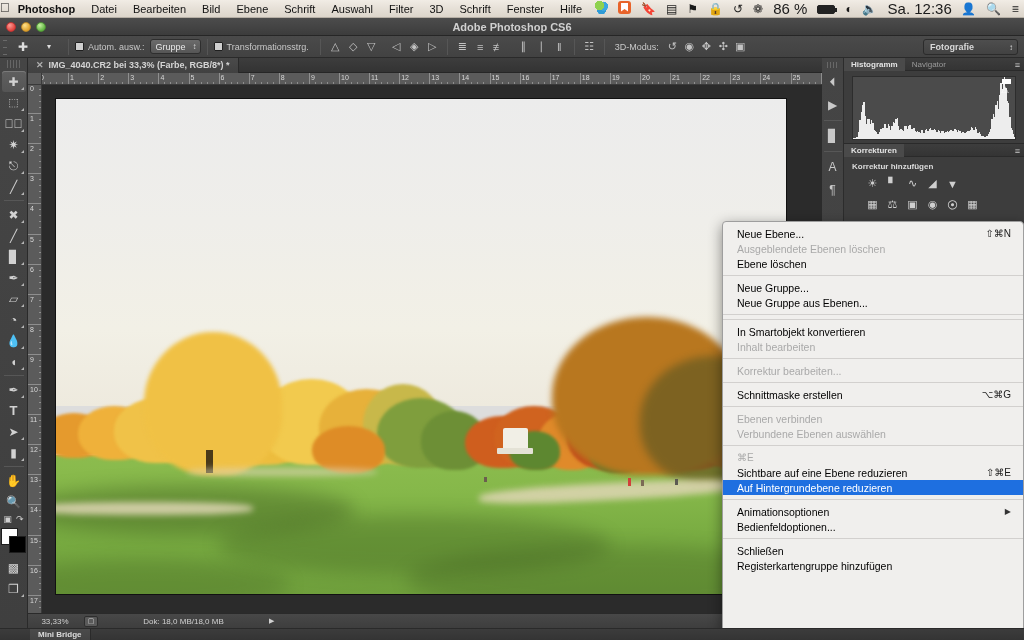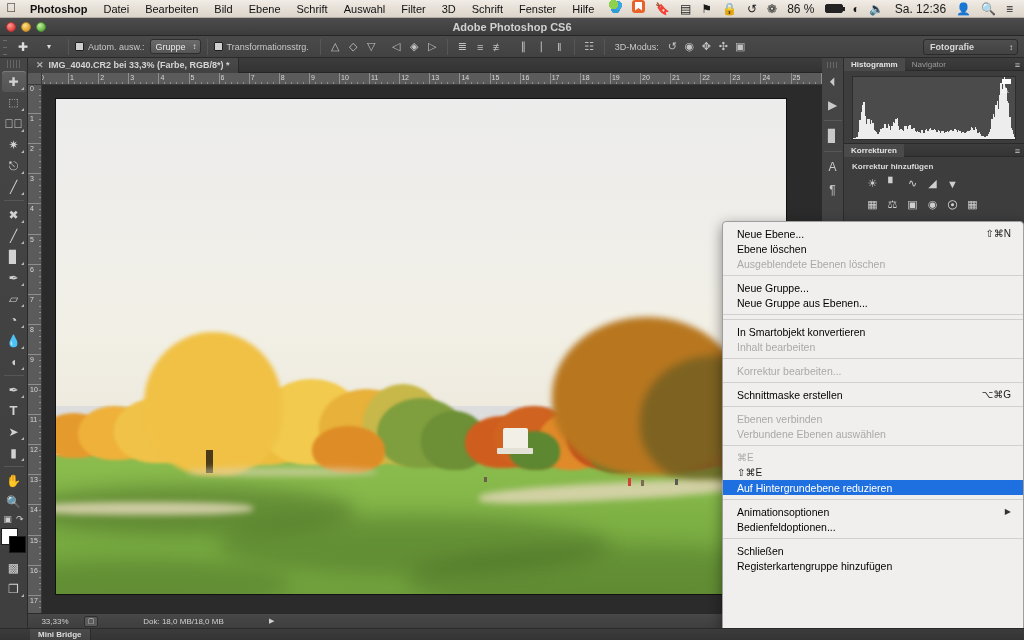--- a/index.html
+++ b/index.html
@@ -21,21 +21,21 @@
   }
   .macbar .apple {
     width: 22px; text-align: center; font-size: 13px; line-height: 1;
     padding-bottom: 2px;
   }
   .macbar .mi { padding: 0 8px; line-height: 18px; white-space: nowrap; }
   .macbar .mi.bold { font-weight: bold; }
   .macbar .right {
     margin-left: auto; display:flex; align-items:center; gap:0; padding-right:6px;
   }
-  .macbar .ri { padding: 0 5px; font-size: 12px; line-height:18px; color:#1a1a1a; white-space:nowrap;}
+  .macbar .ri { padding: 0 5px; font-size: 15px; line-height:18px; color:#1a1a1a; white-space:nowrap;}
   .macbar .ri.icon { font-size: 12px; }
   .dot-ev { width:13px;height:13px;border-radius:3px;background:#e8632a;display:inline-block;
             position:relative; }
   .dot-ev:after{content:"";position:absolute;left:3px;top:2px;width:7px;height:9px;
             background:#fff;clip-path:polygon(0 0,100% 0,100% 100%,50% 72%,0 100%);}
   .dot-db { width:13px;height:13px;display:inline-block;background:
             radial-gradient(circle at 35% 35%, #8fd14f 0 40%, transparent 41%),
             radial-gradient(circle at 65% 40%, #3ba7e0 0 40%, transparent 41%),
             radial-gradient(circle at 50% 70%, #2f9bd6 0 40%, transparent 41%); }
   .batt { display:inline-block;width:18px;height:9px;border:1px solid #222;border-radius:2px;
@@ -915,25 +915,25 @@
         <span>🗑</span>
       </div>
     </div>
   </div>
 
   <div class="ctxmenu" id="ctx">
       <div class="ci">
         <span class="lbl">Neue Ebene...</span>
         <span class="sc">⇧⌘N</span>
       </div>
-      <div class="ci">
-        <span class="lbl">Ebene löschen</span>
-      </div>
       <div class="ci dis">
         <span class="lbl">Ausgeblendete Ebenen löschen</span>
+      </div>
+      <div class="ci">
+        <span class="lbl">Ebene löschen</span>
       </div>
       <div class="sep"></div>
       <div class="ci">
         <span class="lbl">Neue Gruppe...</span>
       </div>
       <div class="ci">
         <span class="lbl">Neue Gruppe aus Ebenen...</span>
       </div>
       <div class="sep"></div>
       <div class="sep"></div>
@@ -957,20 +957,21 @@
         <span class="lbl">Ebenen verbinden</span>
       </div>
       <div class="ci dis">
         <span class="lbl">Verbundene Ebenen auswählen</span>
       </div>
       <div class="sep"></div>
       <div class="ci dis">
         <span class="sc">⌘E</span>
       </div>
       <div class="ci">
+        <span class="lbl">Sichtbare auf eine Ebene reduzieren</span>
         <span class="sc">⇧⌘E</span>
       </div>
       <div class="ci sel">
         <span class="lbl">Auf Hintergrundebene reduzieren</span>
       </div>
       <div class="sep"></div>
       <div class="ci">
         <span class="lbl">Animationsoptionen</span>
         <span class="arr">▶</span>
       </div>

